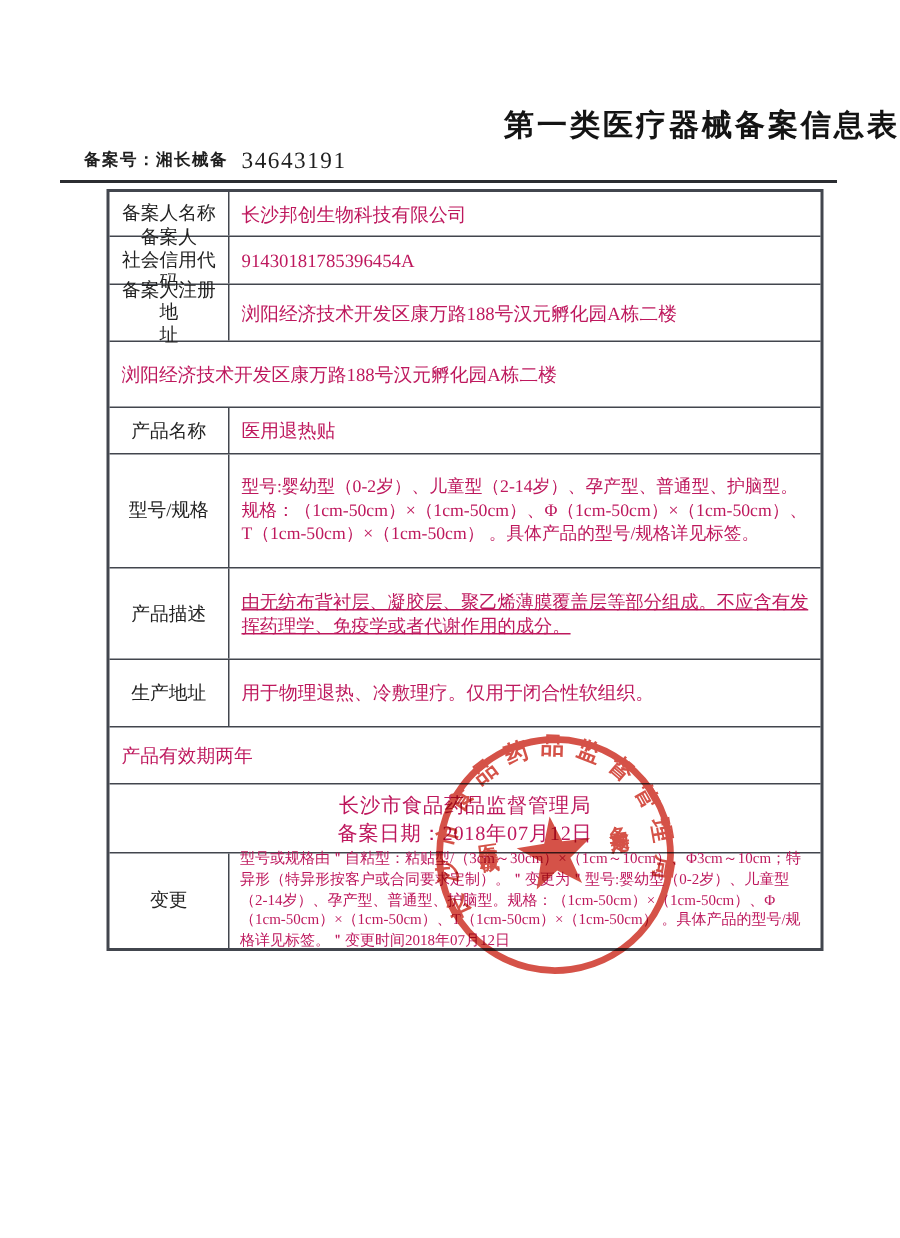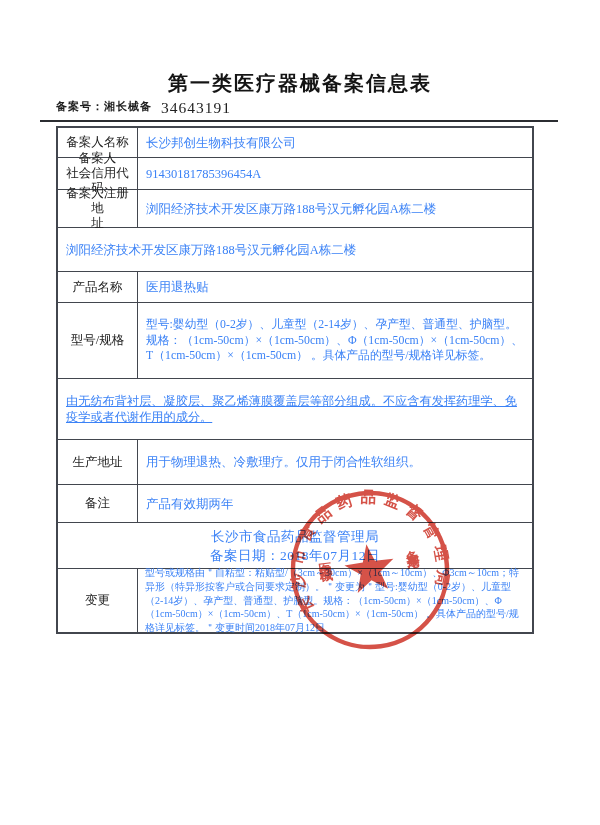--- a/index.html
+++ b/index.html
@@ -4,46 +4,46 @@
 <style>
   html,body{margin:0;padding:0;}
   body{
     width:600px;height:825px;overflow:hidden;position:relative;
     background:#fefefe;color:#1f1f1f;
     font-family:"Liberation Serif","DejaVu Serif",serif;
   }
   *{box-sizing:border-box;}
   .page{position:absolute;inset:0;background:#fff;}
   .title{
-    position:absolute;top:70px;left:0;width:100%;text-align:center;
+    position:absolute;top:70px;left:0;width:100%;text-align:right;
     font-size:20px;font-weight:700;letter-spacing:2px;color:#141414;
   }
   .filing-line{
     position:absolute;top:99px;left:56px;display:flex;align-items:flex-start;gap:9px;
   }
   .filing-label{font-size:11px;font-weight:700;letter-spacing:1px;padding-bottom:1px;}
   .filing-number{font-size:15.5px;font-weight:500;letter-spacing:1px;}
   .rule{
     position:absolute;left:40px;top:120px;width:518px;height:2px;background:#2b2d31;
   }
   .doc-table{
-    position:absolute;left:56px;top:126px;width:478px;
+    position:absolute;left:71px;top:126px;width:478px;
     border:2px solid #42464e;background:transparent;
   }
   .tr{display:flex;border-bottom:1.6px solid #42464e;}
   .tr:last-child{border-bottom:none;}
   .th{
     width:80px;min-width:80px;border-right:1.6px solid #42464e;
     display:flex;align-items:center;justify-content:center;text-align:center;
     font-size:12.5px;line-height:15px;padding:2px 3px;white-space:pre-line;
     color:#222;
   }
   .td{
     flex:1;display:flex;align-items:center;
-    font-size:12.5px;line-height:16px;padding:3px 8px;color:#3b82f6;
+    font-size:12.5px;line-height:16px;padding:3px 8px;color:#be185d;
   }
   .r1{height:30px}.r2{height:32px}.r3{height:38px}.r4{height:44px}
   .r5{height:31px}.r6{height:76px}.r7{height:61px}.r8{height:45px}
   .r9{height:38px}.r10{height:46px}.r11{height:63px}
   .td-mid{font-size:11.8px;line-height:15.5px;}
   .td-desc{font-size:12.2px;line-height:16px;text-decoration:underline;}
   .td-center{
     justify-content:center;text-align:center;white-space:pre-line;
     font-size:13.5px;line-height:19px;letter-spacing:0.5px;
   }
@@ -91,28 +91,28 @@
     </div>
     <div class="tr r5">
       <div class="th">产品名称</div>
       <div class="td">医用退热贴</div>
     </div>
     <div class="tr r6">
       <div class="th">型号/规格</div>
       <div class="td td-mid">型号:婴幼型（0-2岁）、儿童型（2-14岁）、孕产型、普通型、护脑型。规格：（1cm-50cm）×（1cm-50cm）、Φ（1cm-50cm）×（1cm-50cm）、T（1cm-50cm）×（1cm-50cm） 。具体产品的型号/规格详见标签。</div>
     </div>
     <div class="tr r7">
+      <div class="th">产品描述</div>
       <div class="td td-desc">由无纺布背衬层、凝胶层、聚乙烯薄膜覆盖层等部分组成。不应含有发挥药理学、免疫学或者代谢作用的成分。</div>
     </div>
     <div class="tr r8">
       <div class="th">生产地址</div>
       <div class="td">用于物理退热、冷敷理疗。仅用于闭合性软组织。</div>
     </div>
     <div class="tr r9">
-      <div class="th">备注</div>
       <div class="td">产品有效期两年</div>
     </div>
     <div class="tr r10">
       <div class="td td-center">长沙市食品药品监督管理局
 备案日期：2018年07月12日</div>
     </div>
     <div class="tr r11">
       <div class="th">变更</div>
       <div class="td td-small">型号或规格由＂自粘型：粘贴型/（3cm～30cm）×（1cm～10cm）、Φ3cm～10cm；特异形（特异形按客户或合同要求定制）。＂变更为＂型号:婴幼型（0-2岁）、儿童型（2-14岁）、孕产型、普通型、护脑型。规格：（1cm-50cm）×（1cm-50cm）、Φ（1cm-50cm）×（1cm-50cm）、T（1cm-50cm）×（1cm-50cm） 。具体产品的型号/规格详见标签。＂变更时间2018年07月12日</div>
     </div>

